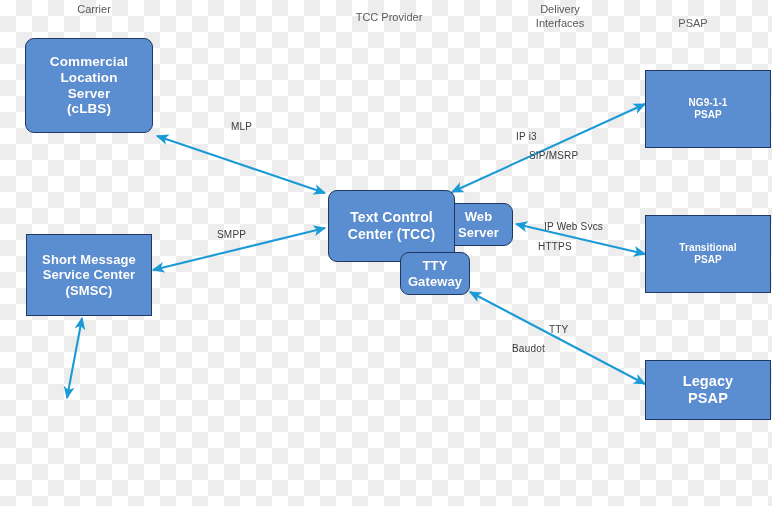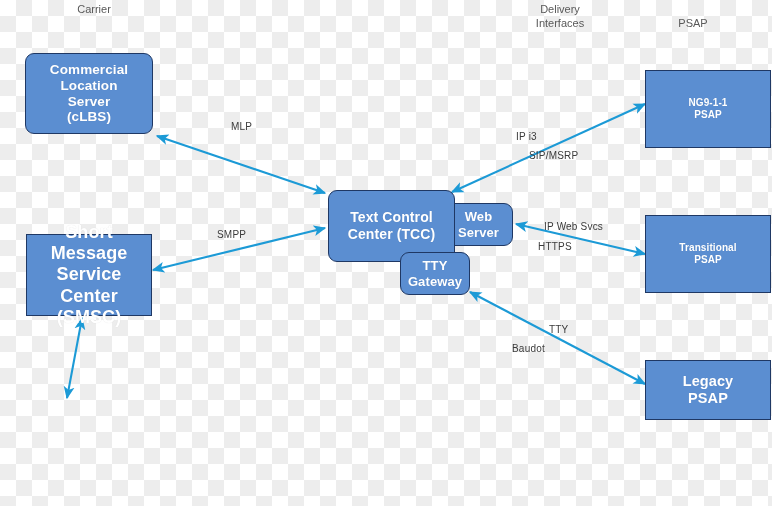--- a/index.html
+++ b/index.html
@@ -103,34 +103,35 @@
     <line x1="67" y1="398" x2="82" y2="318" stroke="#1c9ad6" stroke-width="2.1" marker-end="url(#ah)" marker-start="url(#ah-start)"></line>
 
     <line x1="452" y1="192" x2="645" y2="104" stroke="#1c9ad6" stroke-width="2.1" marker-end="url(#ah)" marker-start="url(#ah-start)"></line>
 
     <line x1="516" y1="224" x2="645" y2="254" stroke="#1c9ad6" stroke-width="2.1" marker-end="url(#ah)" marker-start="url(#ah-start)"></line>
 
     <line x1="470" y1="292" x2="645" y2="384" stroke="#1c9ad6" stroke-width="2.1" marker-end="url(#ah)" marker-start="url(#ah-start)"></line>
   </svg>
 
   <div class="col-label" style="left:48px;  top:2px;  width:92px;">Carrier</div>
+  <div class="col-label" style="left:330px; top:10px; width:118px;">TCC Provider</div>
   <div class="col-label" style="left:508px; top:2px;  width:104px;">Delivery
 Interfaces</div>
   <div class="col-label" style="left:660px; top:16px; width:66px;">PSAP</div>
 
-  <div class="node rounded" style="left:25px; top:53px; width:128px; height:81px; font-size:13.5px;">
+  <div class="node rounded" style="left:25px; top:38px; width:128px; height:95px; font-size:13.5px;">
     <div>
       <span>Commercial</span>
       <span>Location</span>
       <span>Server</span>
       <span>(cLBS)</span>
     </div>
   </div>
 
-  <div class="node" style="left:26px; top:234px; width:126px; height:82px; font-size:18px;">
+  <div class="node" style="left:26px; top:234px; width:126px; height:82px; font-size:13px;">
     <div>
       <span>Short Message</span>
       <span>Service Center</span>
       <span>(SMSC)</span>
     </div>
   </div>
 
 
   <div class="node rounded" style="left:328px; top:190px; width:127px; height:72px; font-size:14px; z-index:3;">
     <div>

